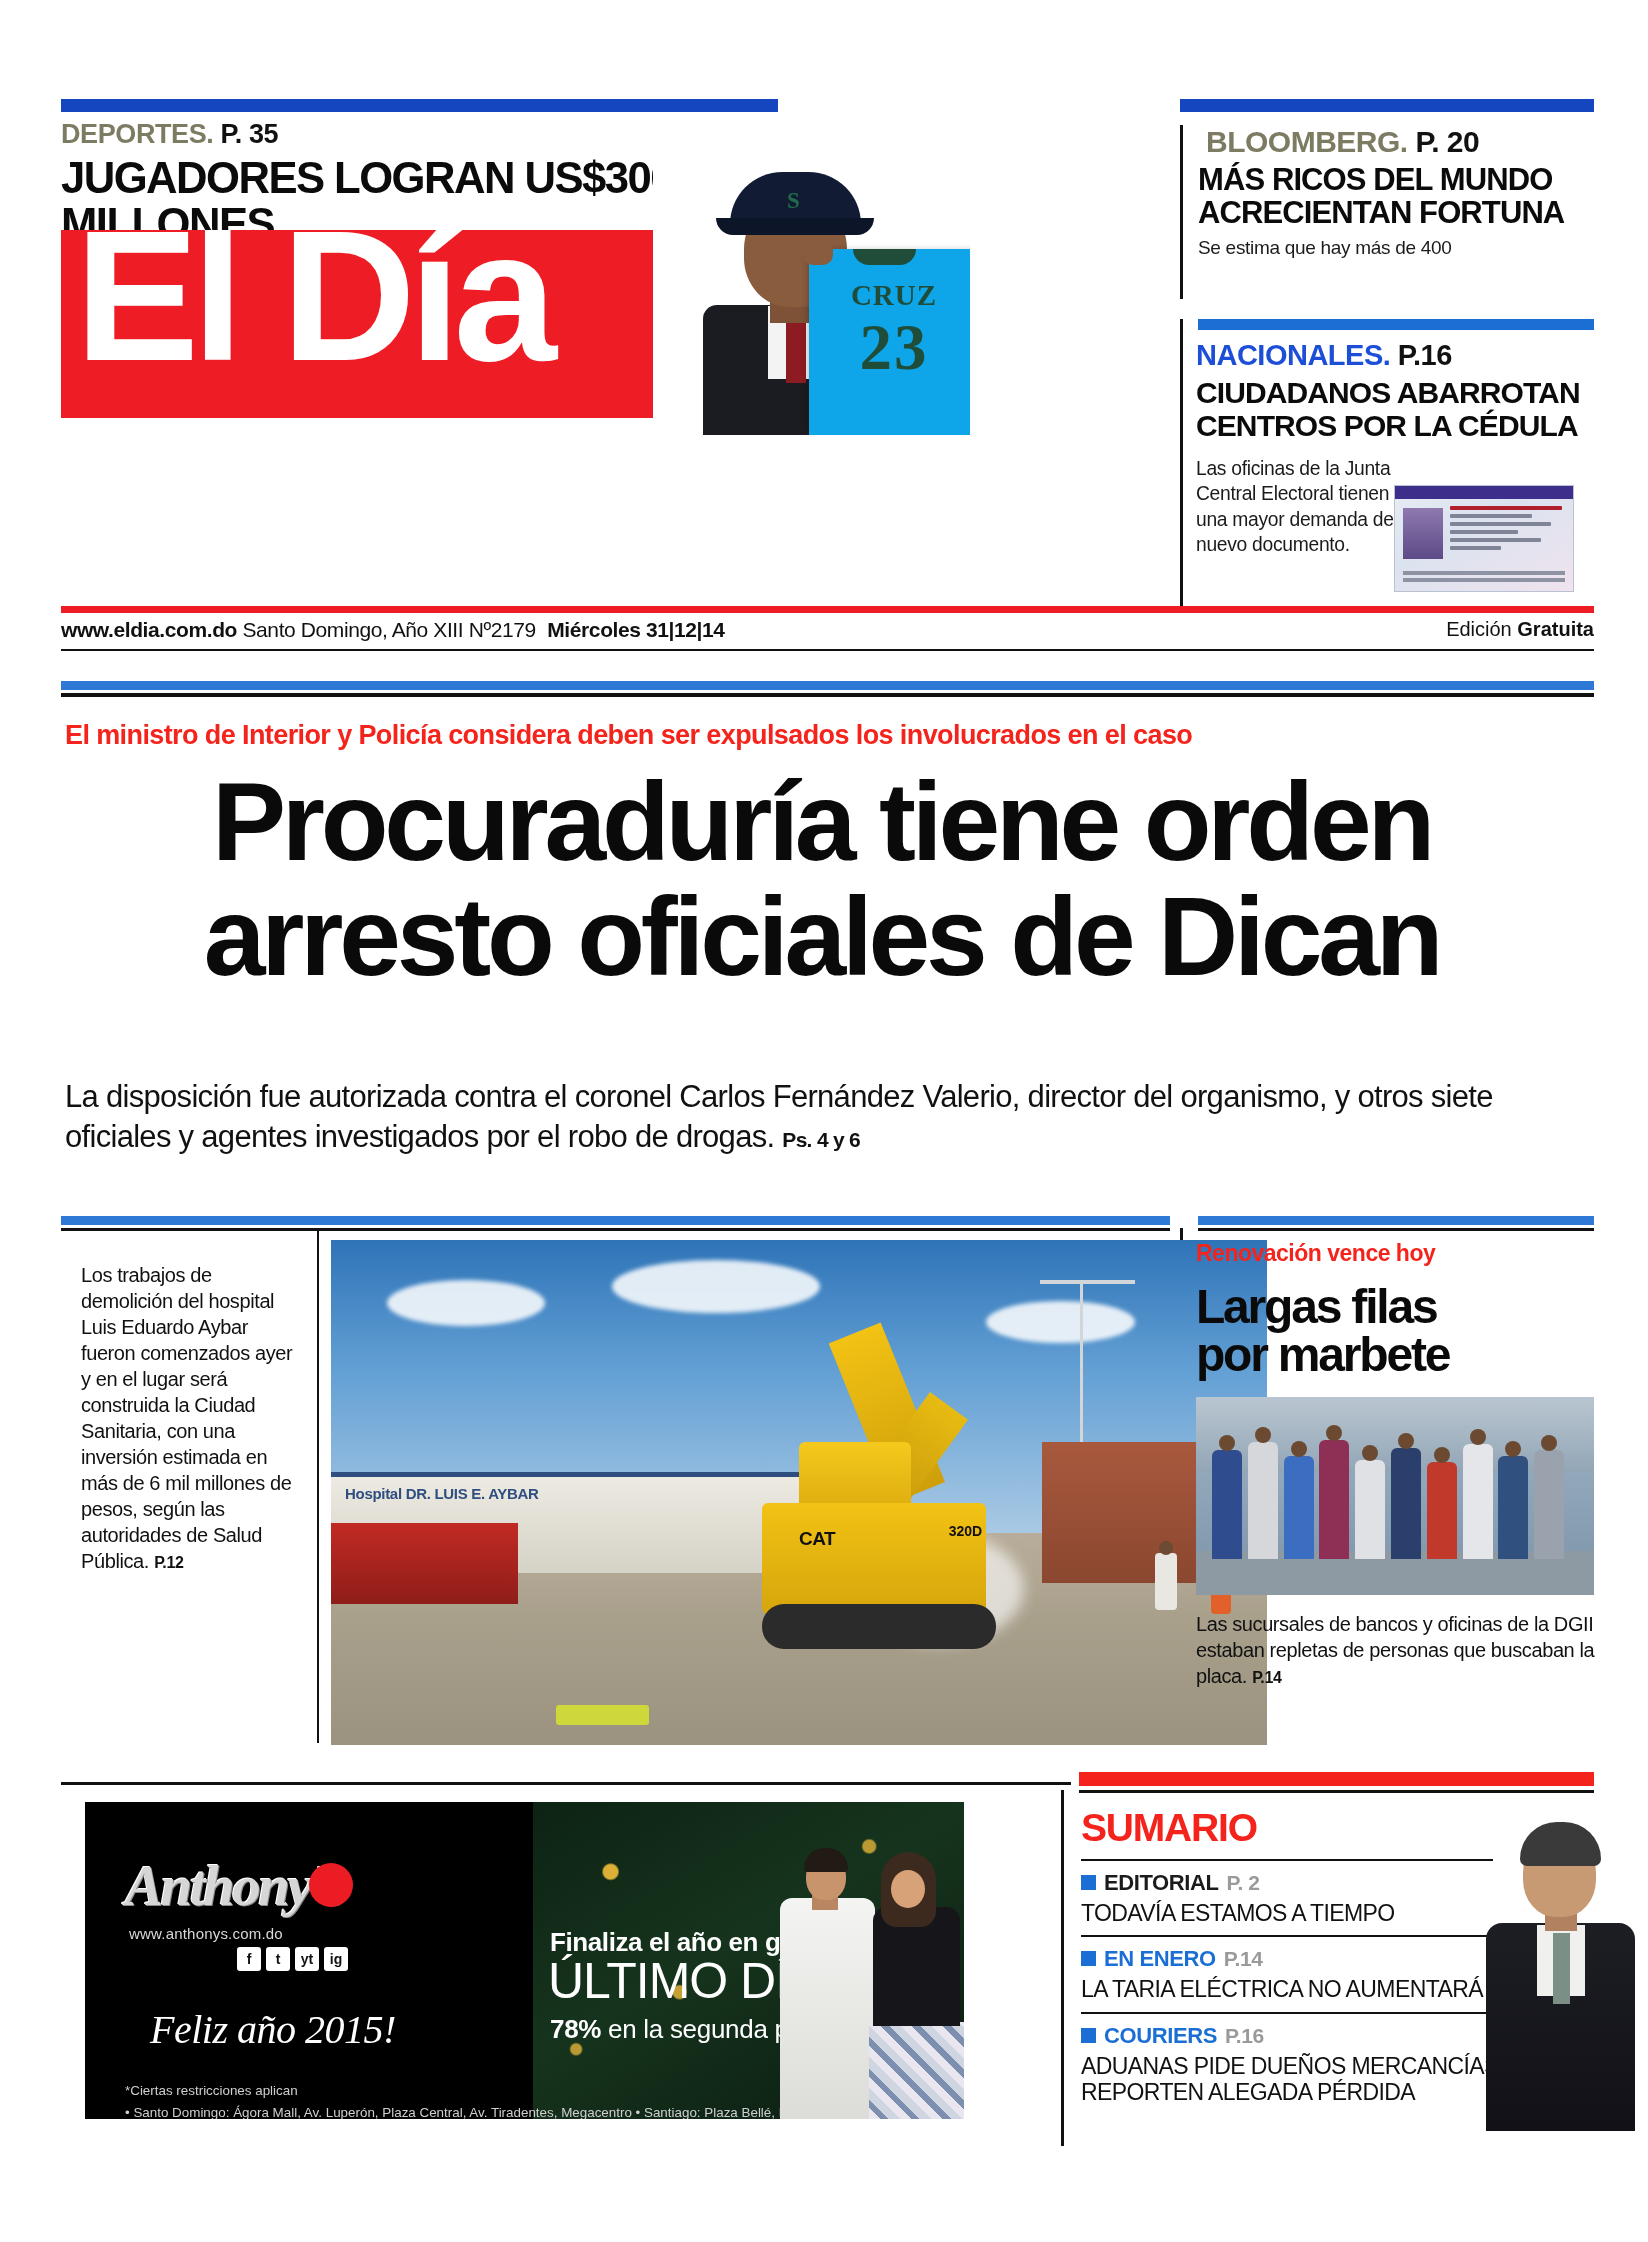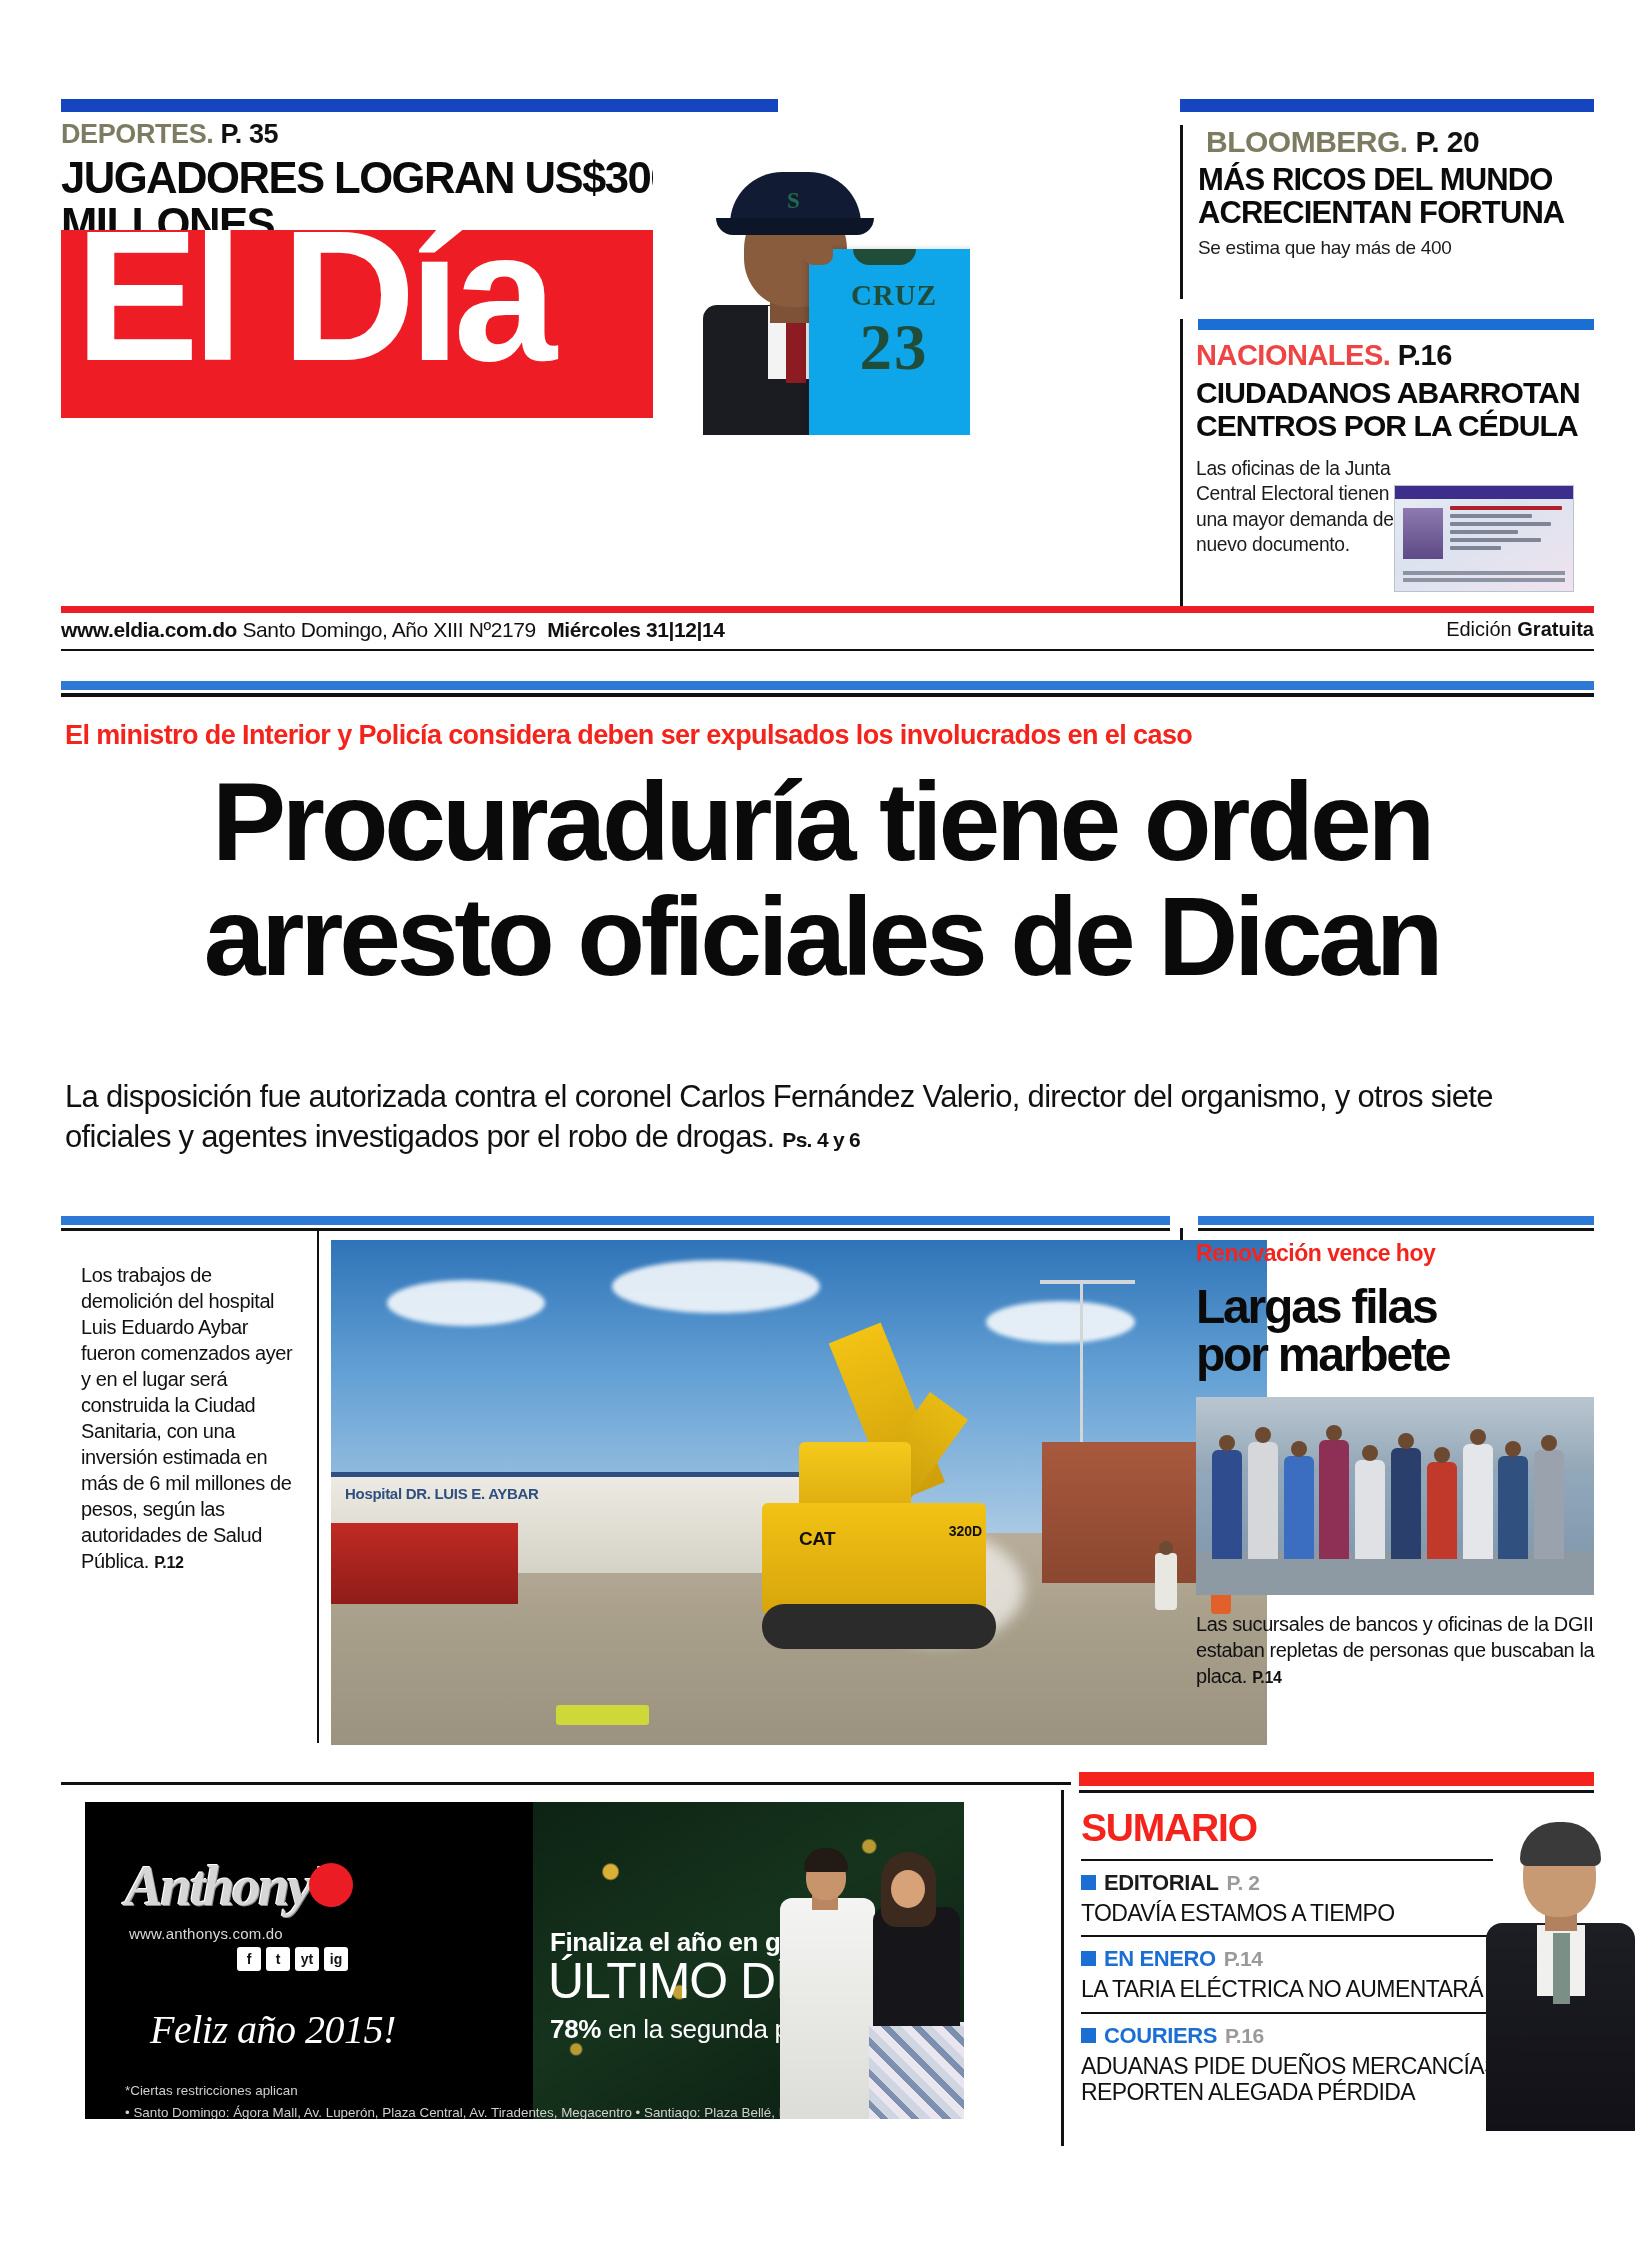--- a/index.html
+++ b/index.html
@@ -84,21 +84,21 @@
     letter-spacing:-0.9px; margin-top:4px;
   }
   .bl-deck { margin-top:7px; font-size:19px; color:#1b1b1b; letter-spacing:-0.3px; }
 
   .rule-nac-blue { position:absolute; left:1198px; top:319px; width:396px; height:11px; background:#1b6fd4;}
   .col-div-nac { position:absolute; left:1180px; top:319px; width:3px; height:287px; background:#111; }
 
   
   .nacionales { position:absolute; left:1196px; top:339px; width:406px; }
   .nac-kicker { font-size:29px; font-weight:bold; letter-spacing:-0.5px; }
-  .nac-kicker .sec { color:#ef4444; }
+  .nac-kicker .sec { color:#1d4ed8; }
   .nac-kicker .pg  { color:#111; }
   .nac-hl { font-size:30px; font-weight:bold; color:#0b0b0b; line-height:1.1; letter-spacing:-0.9px; margin-top:4px; }
   .nac-deck { margin-top:14px; font-size:19.3px; line-height:1.32; color:#1b1b1b; letter-spacing:-0.3px; width:226px; }
 
   .cedula {
     position:absolute; left:1394px; top:485px; width:180px; height:107px;
     background:linear-gradient(150deg,#e8ecf4 0%, #dbe3ef 40%, #efe3ee 100%);
     border:1px solid #b9c2d2; overflow:hidden;
   }
   .ced-bar{position:absolute;left:0;top:0;width:100%;height:13px;background:#3d2e8c;}

